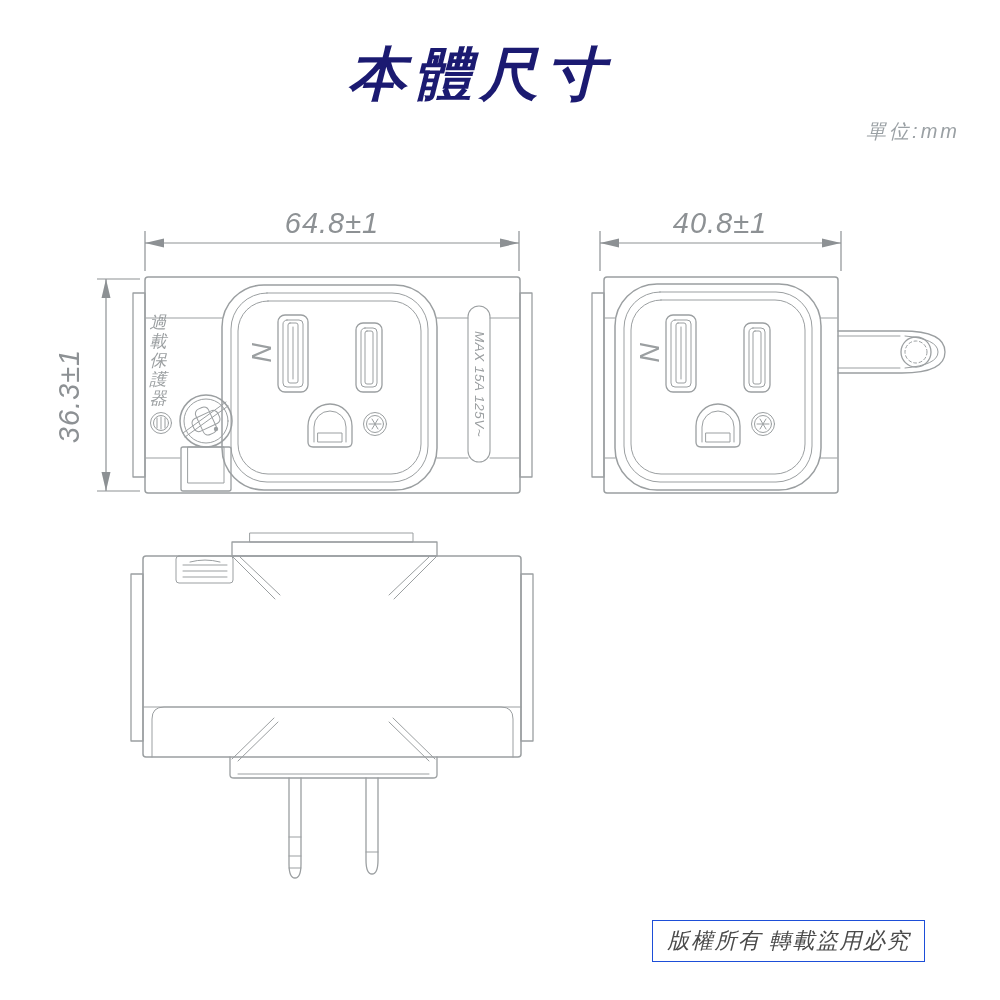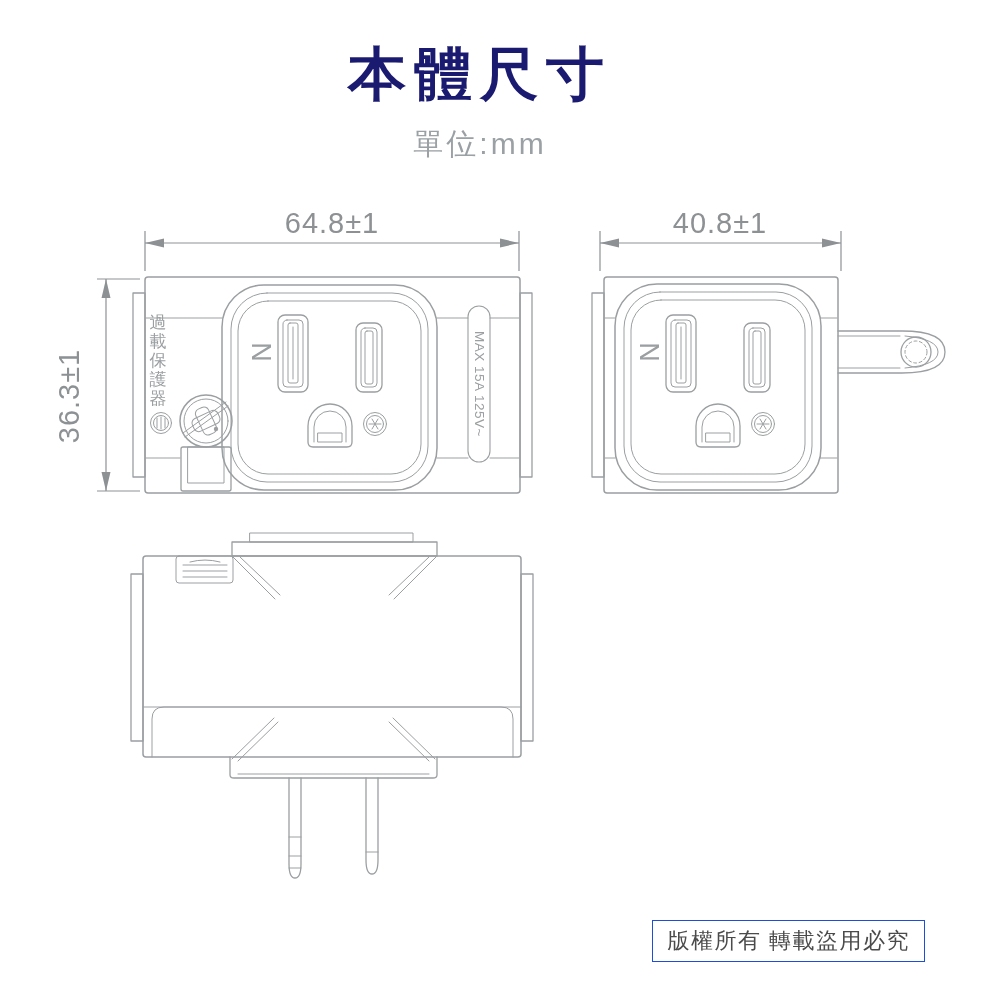--- a/index.html
+++ b/index.html
@@ -1,21 +1,21 @@
 <!DOCTYPE html>
 <html><head>
 <meta charset="utf-8">
 <style>
   html,body{margin:0;padding:0;background:#ffffff;}
   .page{position:relative;width:960px;height:1000px;background:#ffffff;overflow:hidden;
-        font-family:"Liberation Sans",sans-serif;}
+        font-family:"Liberation Sans",sans-serif;font-style:italic;}
   .title{position:relative;z-index:2;margin:0;padding-top:36px;text-align:center;
          font-size:58px;font-weight:700;letter-spacing:8px;color:#1b1a71;}
-  .subtitle{position:relative;z-index:2;margin-top:10px;text-align:center;
-            font-size:30px;letter-spacing:3px;color:#9aa0a4;}
+  .subtitle{position:relative;z-index:2;margin-top:4px;text-align:right;
+            font-size:20px;letter-spacing:3px;color:#9aa0a4;}
   .drawing{position:absolute;left:0;top:0;z-index:1;}
   .copyright{position:absolute;z-index:2;right:35px;bottom:38px;
              border:1px solid #1d4ed8;padding:5px 14px;
              font-size:22px;letter-spacing:1.5px;color:#4b4b4b;background:#fff;}
   svg text{font-family:"Liberation Sans",sans-serif;}
 </style>
 </head>
 <body>
 
 <div class="page">

